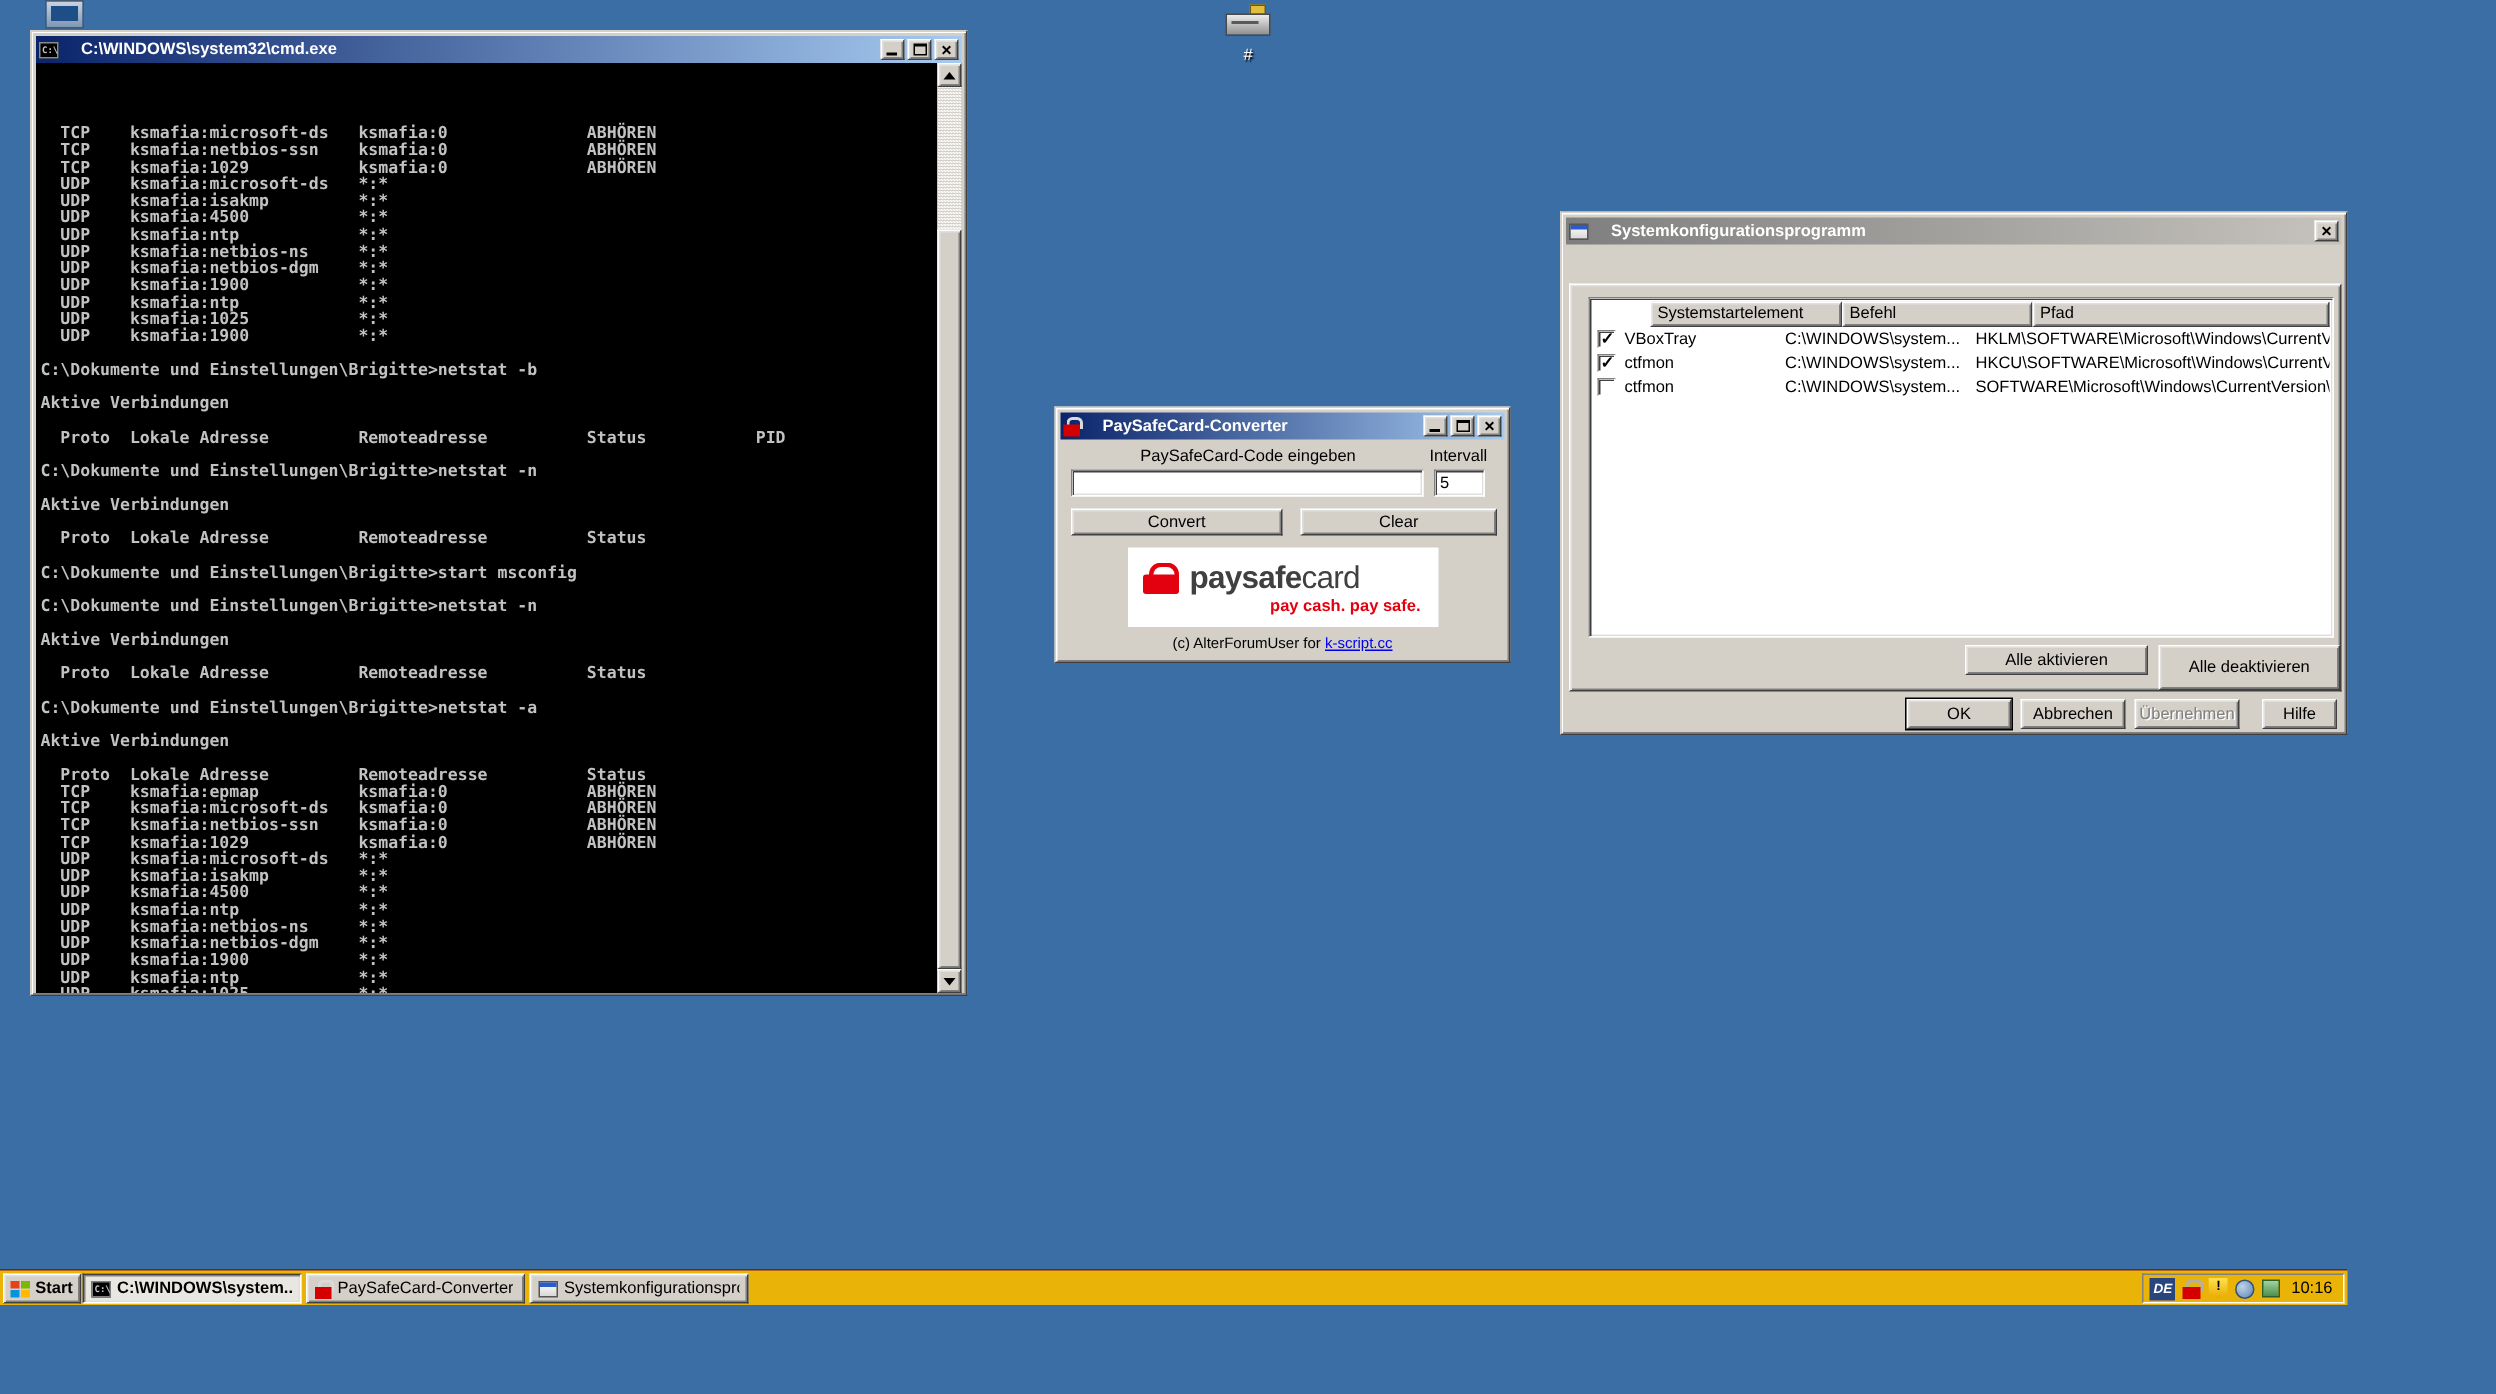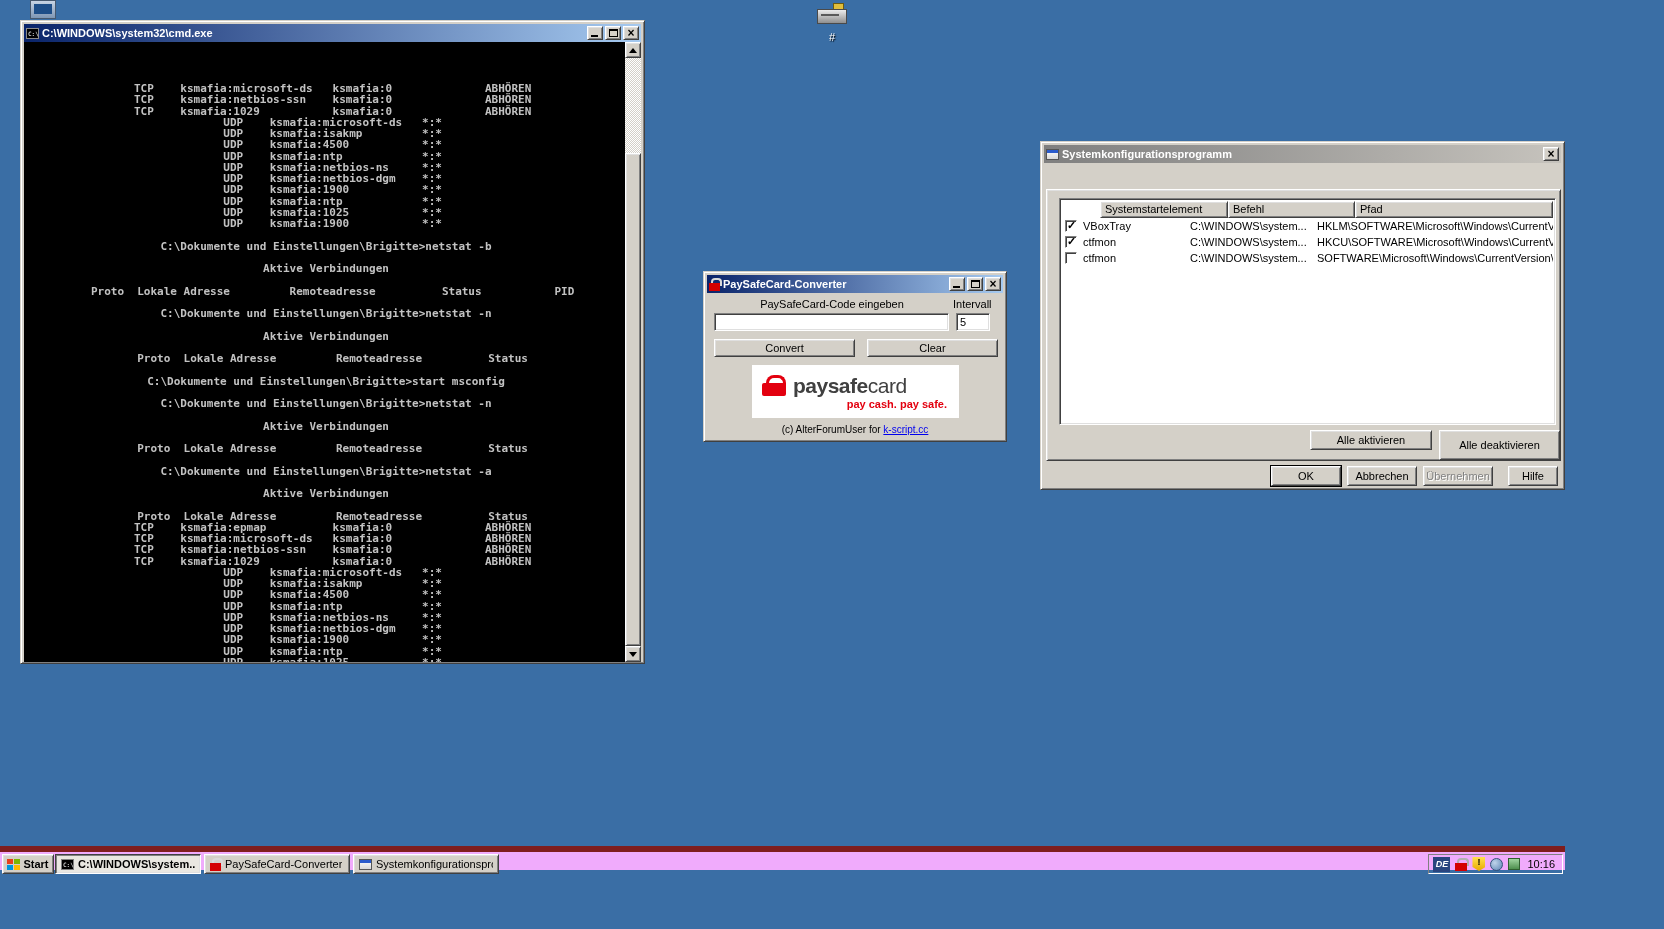--- a/index.html
+++ b/index.html
@@ -2,21 +2,21 @@
 <html><head>
 <meta charset="utf-8">
 <style>
   *{margin:0;padding:0;box-sizing:border-box;}
   html,body{width:1664px;height:929px;overflow:hidden;}
   body{position:relative;background:#3A6EA5;font-family:"Liberation Sans",sans-serif;font-size:11px;color:#000;}
 
   
   .window{position:absolute;background:#D4D0C8;border:1px solid;border-color:#D4D0C8 #404040 #404040 #D4D0C8;
           box-shadow:inset 1px 1px 0 #FFFFFF,inset -1px -1px 0 #808080;padding:3px;}
-  .titlebar{height:18px;display:flex;align-items:center;gap:3px;padding:0 2px;color:#FFF;font-weight:bold;}
+  .titlebar{height:18px;display:flex;align-items:center;gap:15px;padding:0 2px;color:#FFF;font-weight:bold;}
   .titlebar .title-text{flex:1;white-space:nowrap;overflow:hidden;font-size:11px;}
   .titlebar.active{background:linear-gradient(to right,#0A246A,#A6CAF0);}
   .titlebar.inactive{background:linear-gradient(to right,#7F7F7F,#C6C3BD);}
   .tb-btns{display:flex;gap:2px;margin-left:auto;}
   .cap-btn{width:16px;height:14px;position:relative;background:#D4D0C8;border:1px solid;
            border-color:#FFFFFF #404040 #404040 #FFFFFF;box-shadow:inset 1px 1px 0 #DFDFDF,inset -1px -1px 0 #808080;
            display:flex;align-items:center;justify-content:center;color:#000;flex:none;}
   .glyph-min{position:absolute;left:3px;bottom:2px;width:7px;height:2px;background:#000;}
   .glyph-max{position:absolute;left:3px;top:2px;width:9px;height:8px;border:1px solid #000;border-top-width:2px;}
   .glyph-x{font-size:12px;font-weight:bold;line-height:10px;}
@@ -38,21 +38,21 @@
   .di-label{color:#FFF;font-size:11px;text-shadow:1px 1px 1px #000;display:block;margin-top:2px;}
   .peek-icon{position:absolute;left:30px;top:0;width:26px;height:19px;background:linear-gradient(#C8D4E4,#7E96B4);border:1px solid #46586E;}
   .peek-icon::after{content:"";position:absolute;left:3px;top:3px;right:3px;bottom:4px;background:#1E4E88;}
 
   
   .cmd-win{left:20px;top:20px;width:625px;height:644px;}
   .cmdico{width:13px;height:11px;background:#000;border:1px solid #8A8A8A;color:#C8C8C8;font-size:6px;line-height:9px;padding-left:1px;font-family:"DejaVu Sans Mono",monospace;flex:none;}
   .cmd-body{display:flex;background:#000;height:620px;}
   .cmd-text{flex:1;overflow:hidden;padding:2px 0 0 3px;font-family:"DejaVu Sans Mono",monospace;
             font-size:11px;font-weight:bold;color:#C2C2C2;white-space:pre;}
-  .cmd-line{height:11.25px;line-height:11.25px;text-align:center;}
+  .cmd-line{height:11.25px;line-height:11.25px;}
   .scrollbar{width:16px;background:#D4D0C8;display:flex;flex-direction:column;}
   .sb-btn{height:16px;flex:none;background:#D4D0C8;border:1px solid;border-color:#FFFFFF #404040 #404040 #FFFFFF;
           box-shadow:inset 1px 1px 0 #DFDFDF,inset -1px -1px 0 #808080;display:flex;align-items:center;justify-content:center;}
   .tri-up{width:0;height:0;border-left:4px solid transparent;border-right:4px solid transparent;border-bottom:5px solid #000;}
   .tri-down{width:0;height:0;border-left:4px solid transparent;border-right:4px solid transparent;border-top:5px solid #000;}
   .sb-track{flex:1;position:relative;background:#F0EEE8;background-image:repeating-conic-gradient(#FFFFFF 0% 25%,#D4D0C8 25% 50%);background-size:2px 2px;}
   .sb-thumb{position:absolute;left:0;right:0;top:95px;bottom:0;background:#D4D0C8;border:1px solid;
             border-color:#FFFFFF #404040 #404040 #FFFFFF;box-shadow:inset 1px 1px 0 #DFDFDF,inset -1px -1px 0 #808080;}
 
   
@@ -102,21 +102,21 @@
             box-shadow:inset 1px 1px 0 #404040;position:relative;flex:none;margin-right:6px;}
   .checkbox.checked::after{content:"✓";position:absolute;left:1px;top:-2px;font-size:11px;font-weight:bold;color:#000;}
   .ms-enable{position:absolute;left:263px;top:240px;width:122px;height:20px;}
   .ms-disable{position:absolute;left:392px;top:240px;width:121px;height:30px;}
   .ms-ok{position:absolute;left:227px;top:303px;width:70px;height:20px;}
   .ms-cancel{position:absolute;left:303px;top:303px;width:70px;height:20px;}
   .ms-apply{position:absolute;left:379px;top:303px;width:70px;height:20px;}
   .ms-help{position:absolute;left:464px;top:303px;width:50px;height:20px;}
 
   
-  .taskbar{position:absolute;left:0;top:846px;width:1565px;height:24px;background:#f0abfc;border-top:6px solid #7f1d1d;z-index:50;}
+  .taskbar{position:absolute;left:0;top:846px;width:1565px;height:24px;background:#eab308;border-top:1px solid #7f1d1d;z-index:50;}
   .start-btn{position:absolute;left:2px;top:2px;width:52px;height:20px;font-weight:bold;gap:3px;padding:0 3px;}
   .flag{display:grid;grid-template-columns:6px 6px;grid-template-rows:5px 5px;gap:1px;flex:none;}
   .flag span{display:block;}
   .f1{background:#E8401C;} .f2{background:#7DB700;} .f3{background:#0095DD;} .f4{background:#FFBA00;}
   .task-btn{position:absolute;top:2px;width:146px;height:20px;justify-content:flex-start;padding:0 5px;gap:4px;overflow:hidden;}
   .task-btn .tlabel{overflow:hidden;white-space:nowrap;}
   .task-btn.pressed{border-color:#404040 #FFFFFF #FFFFFF #404040;box-shadow:inset 1px 1px 0 #808080,inset -1px -1px 0 #DFDFDF;
                     background:#E9E7E1;font-weight:bold;}
   .t1{left:55px;} .t2{left:204px;} .t3{left:353px;}
   .mini-cmd{width:13px;height:11px;background:#000;border:1px solid #808080;color:#C8C8C8;font-size:6px;line-height:9px;padding-left:1px;font-family:"DejaVu Sans Mono",monospace;flex:none;}

